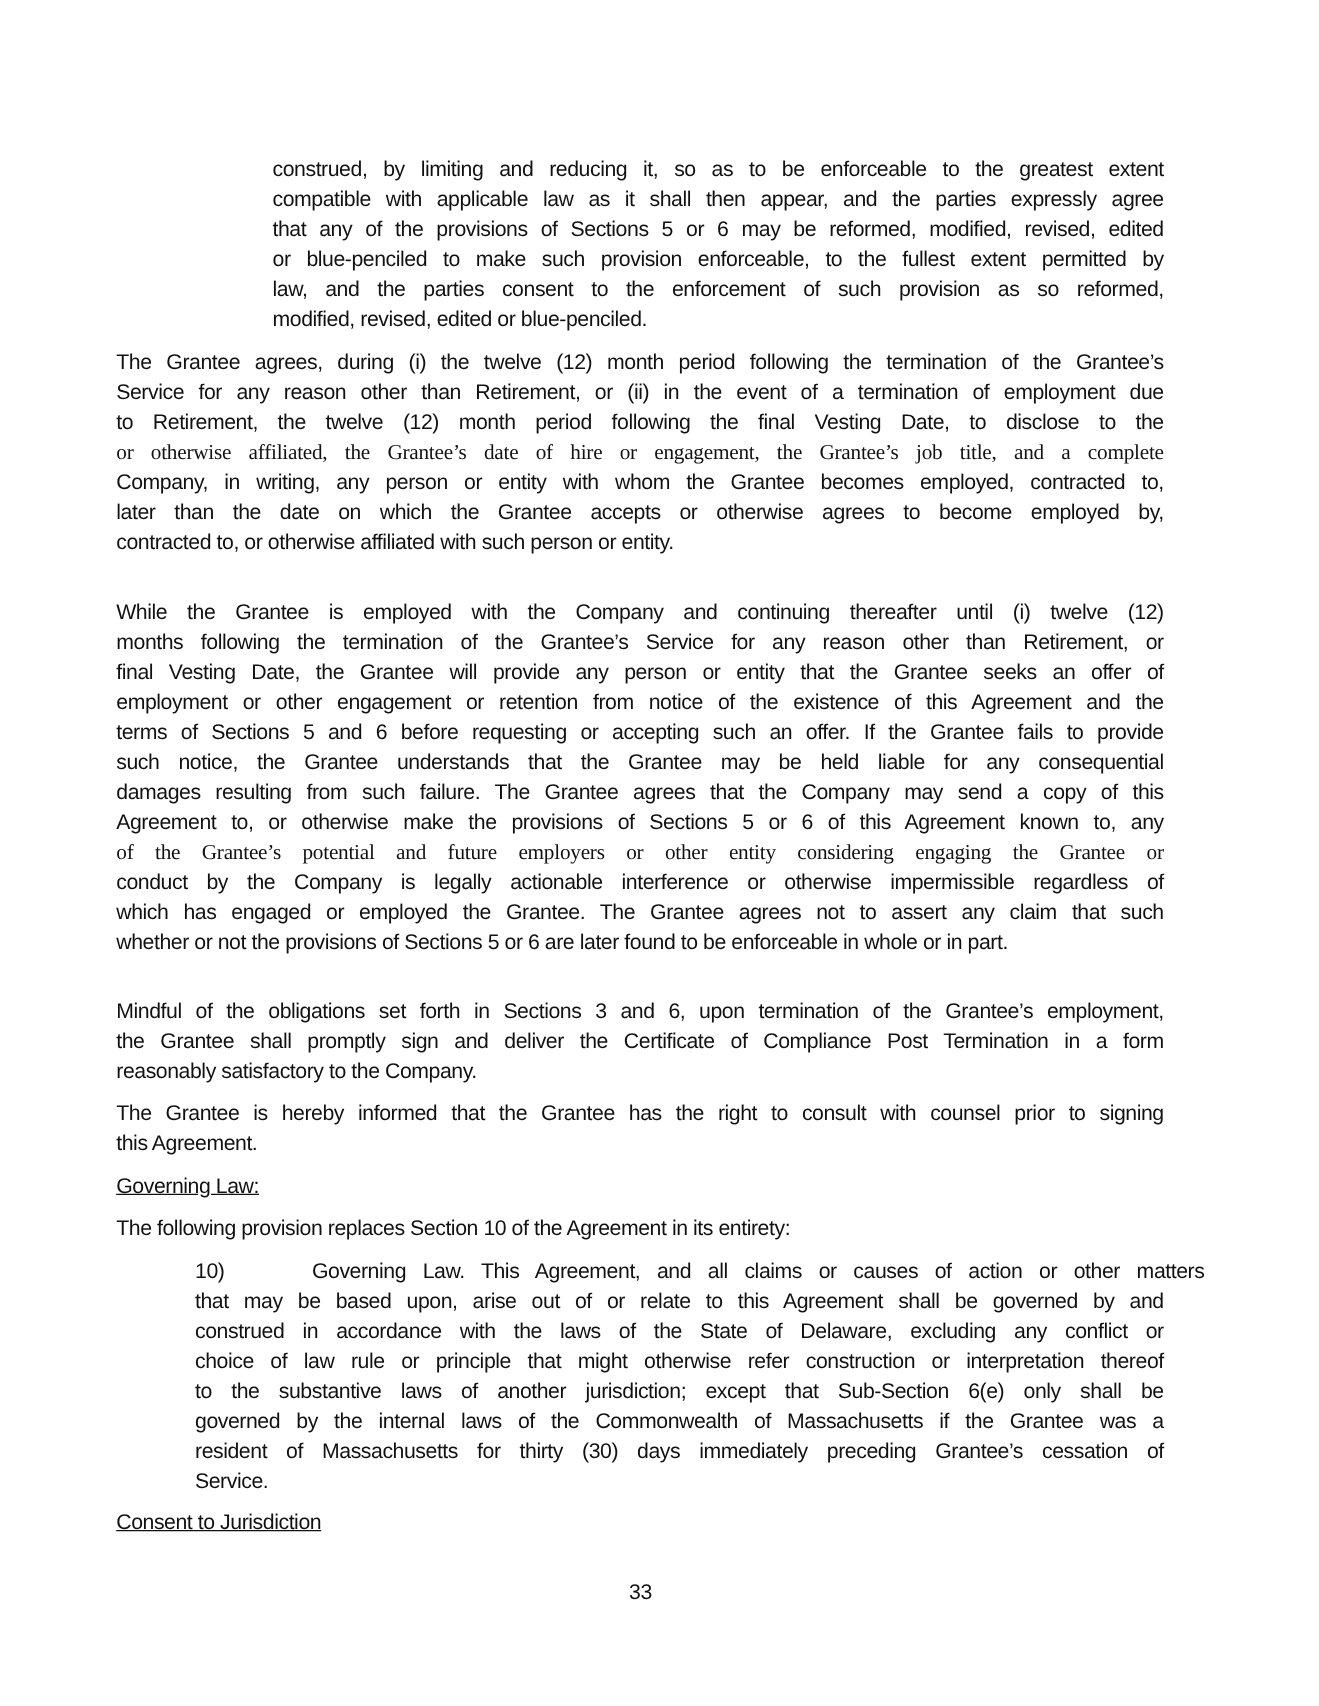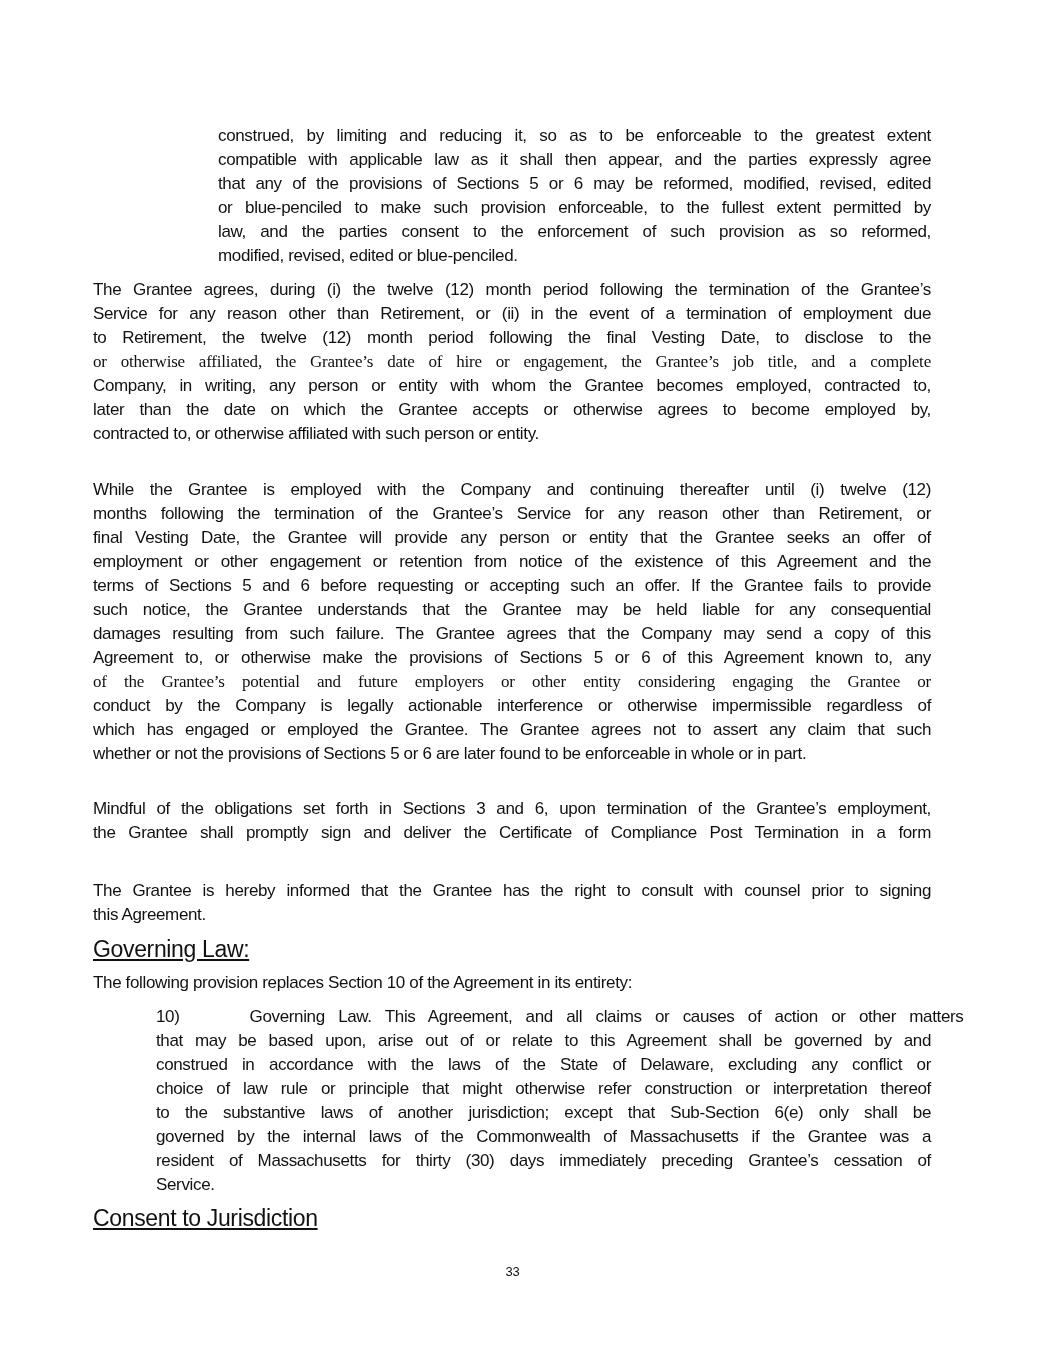--- a/index.html
+++ b/index.html
@@ -43,32 +43,32 @@
     .serif {
       font-family: "Liberation Serif", serif;
       letter-spacing: -0.2px;
     }
     .indented { left: 218px; width: 713px; }
     .full { left: 93px; width: 838px; }
     .num10 { left: 156px; width: 775px; }
     .heading {
       position: absolute;
       left: 93px;
-      font-size: 23px;
+      font-size: 17px;
       line-height: 24px;
       text-decoration: underline;
       letter-spacing: -0.35px;
     }
     .page-num {
       position: absolute;
       left: 0;
       width: 1025px;
       text-align: center;
       top: 1264px;
-      font-size: 13px;
+      font-size: 17px;
       letter-spacing: -0.2px;
     }
   </style>
 </head>
 <body>
 
 <div class="page">
 
   <div class="para indented" style="top:124px;">
     <span class="ln">construed, by limiting and reducing it, so as to be enforceable to the greatest extent</span>
@@ -100,20 +100,21 @@
     <span class="ln">Agreement to, or otherwise make the provisions of Sections 5 or 6 of this Agreement known to, any</span>
     <span class="ln serif">of the Grantee’s potential and future employers or other entity considering engaging the Grantee or</span>
     <span class="ln">conduct by the Company is legally actionable interference or otherwise impermissible regardless of</span>
     <span class="ln">which has engaged or employed the Grantee.  The Grantee agrees not to assert any claim that such</span>
     <span class="ln last">whether or not the provisions of Sections 5 or 6 are later found to be enforceable in whole or in part.</span>
   </div>
 
   <div class="para full" style="top:797px;">
     <span class="ln">Mindful of the obligations set forth in Sections 3 and 6, upon termination of the Grantee’s employment,</span>
     <span class="ln">the Grantee shall promptly sign and deliver the Certificate of Compliance Post Termination in a form</span>
+    <span class="ln last">reasonably satisfactory to the Company.</span>
   </div>
 
   <div class="para full" style="top:879px;">
     <span class="ln">The Grantee is hereby informed that the Grantee has the right to consult with counsel prior to signing</span>
     <span class="ln last">this Agreement.</span>
   </div>
 
   <div class="heading" style="top:937px;">Governing Law:</div>
 
   <div class="para full" style="top:971px;">

